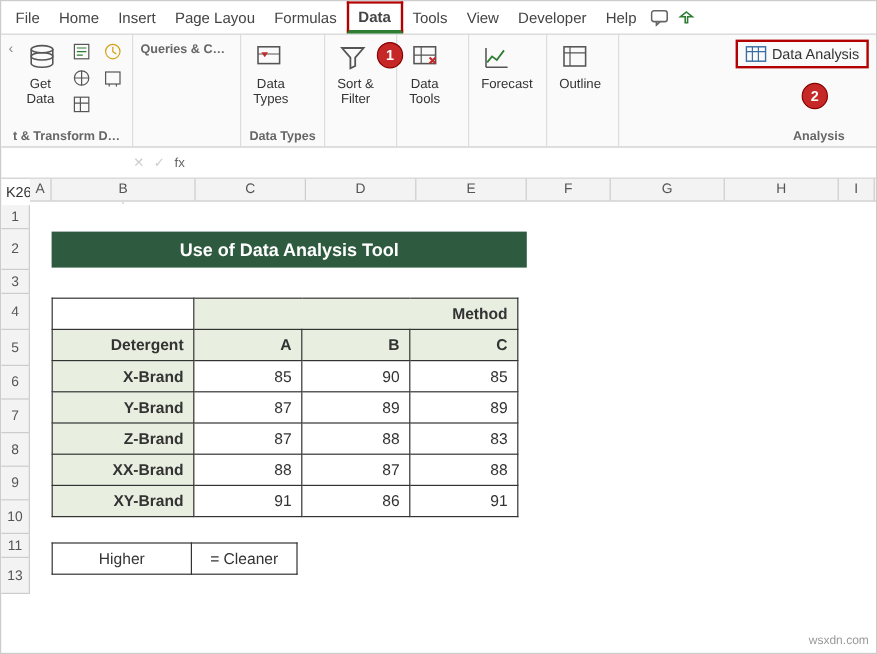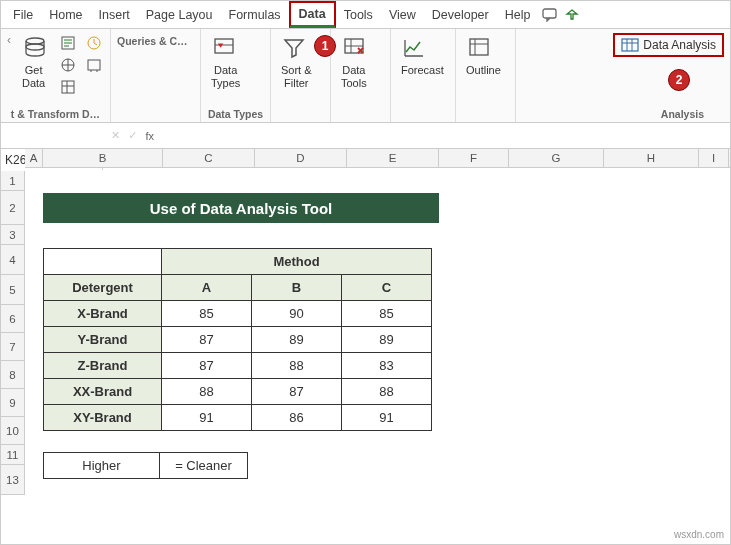--- a/index.html
+++ b/index.html
@@ -36,21 +36,21 @@
 .col-hdr { border-right: 1px solid #ccc; text-align: center; font-size: 11.5px; color: #555; padding: 3px 0; }
 .row-hdrs { position: absolute; left: 0; top: 22px; width: 24px; background: #f3f3f3; border-right: 1px solid #ccc; }
 .row-hdr { border-bottom: 1px solid #ccc; text-align: center; font-size: 11.5px; color: #555; display: flex; align-items: center; justify-content: center; }
 .cells { margin-left: 24px; position: relative; }
 
 .cA { width: 18px; } .cB { width: 120px; } .cC { width: 92px; } .cD { width: 92px; } .cE { width: 92px; } .cF { width: 70px; } .cG { width: 95px; } .cH { width: 95px; } .cI { width: 30px; }
 
 .title-cell { position: absolute; left: 18px; top: 25px; width: 396px; height: 30px; background: #2e5b3f; color: #fff; font-weight: bold; font-size: 15px; display: flex; align-items: center; justify-content: center; }
 
 .tbl { position: absolute; left: 18px; top: 80px; border-collapse: collapse; }
-.tbl td, .tbl th { border: 1px solid #333; padding: 5px 8px; font-size: 13px; text-align: center; height: 26px; }
+.tbl td, .tbl th { border: 1px solid #333; padding: 5px 8px; font-size: 13px; text-align: right; height: 26px; }
 .tbl th { background: #e8efe0; font-weight: bold; }
 .tbl .dh { background: #e8efe0; font-weight: bold; width: 118px; }
 .tbl .mh { width: 90px; }
 .tbl .corner { background: #fff; border-left: 1px solid #333; border-top: 1px solid #333; }
 
 .legend { position: absolute; left: 18px; top: 284px; border-collapse: collapse; }
 .legend td { border: 1px solid #333; padding: 5px 12px; font-weight: normal; font-size: 13px; text-align: center; height: 26px; }
 
 .watermark { position: absolute; right: 6px; bottom: 4px; font-size: 10px; color: #999; }
 

